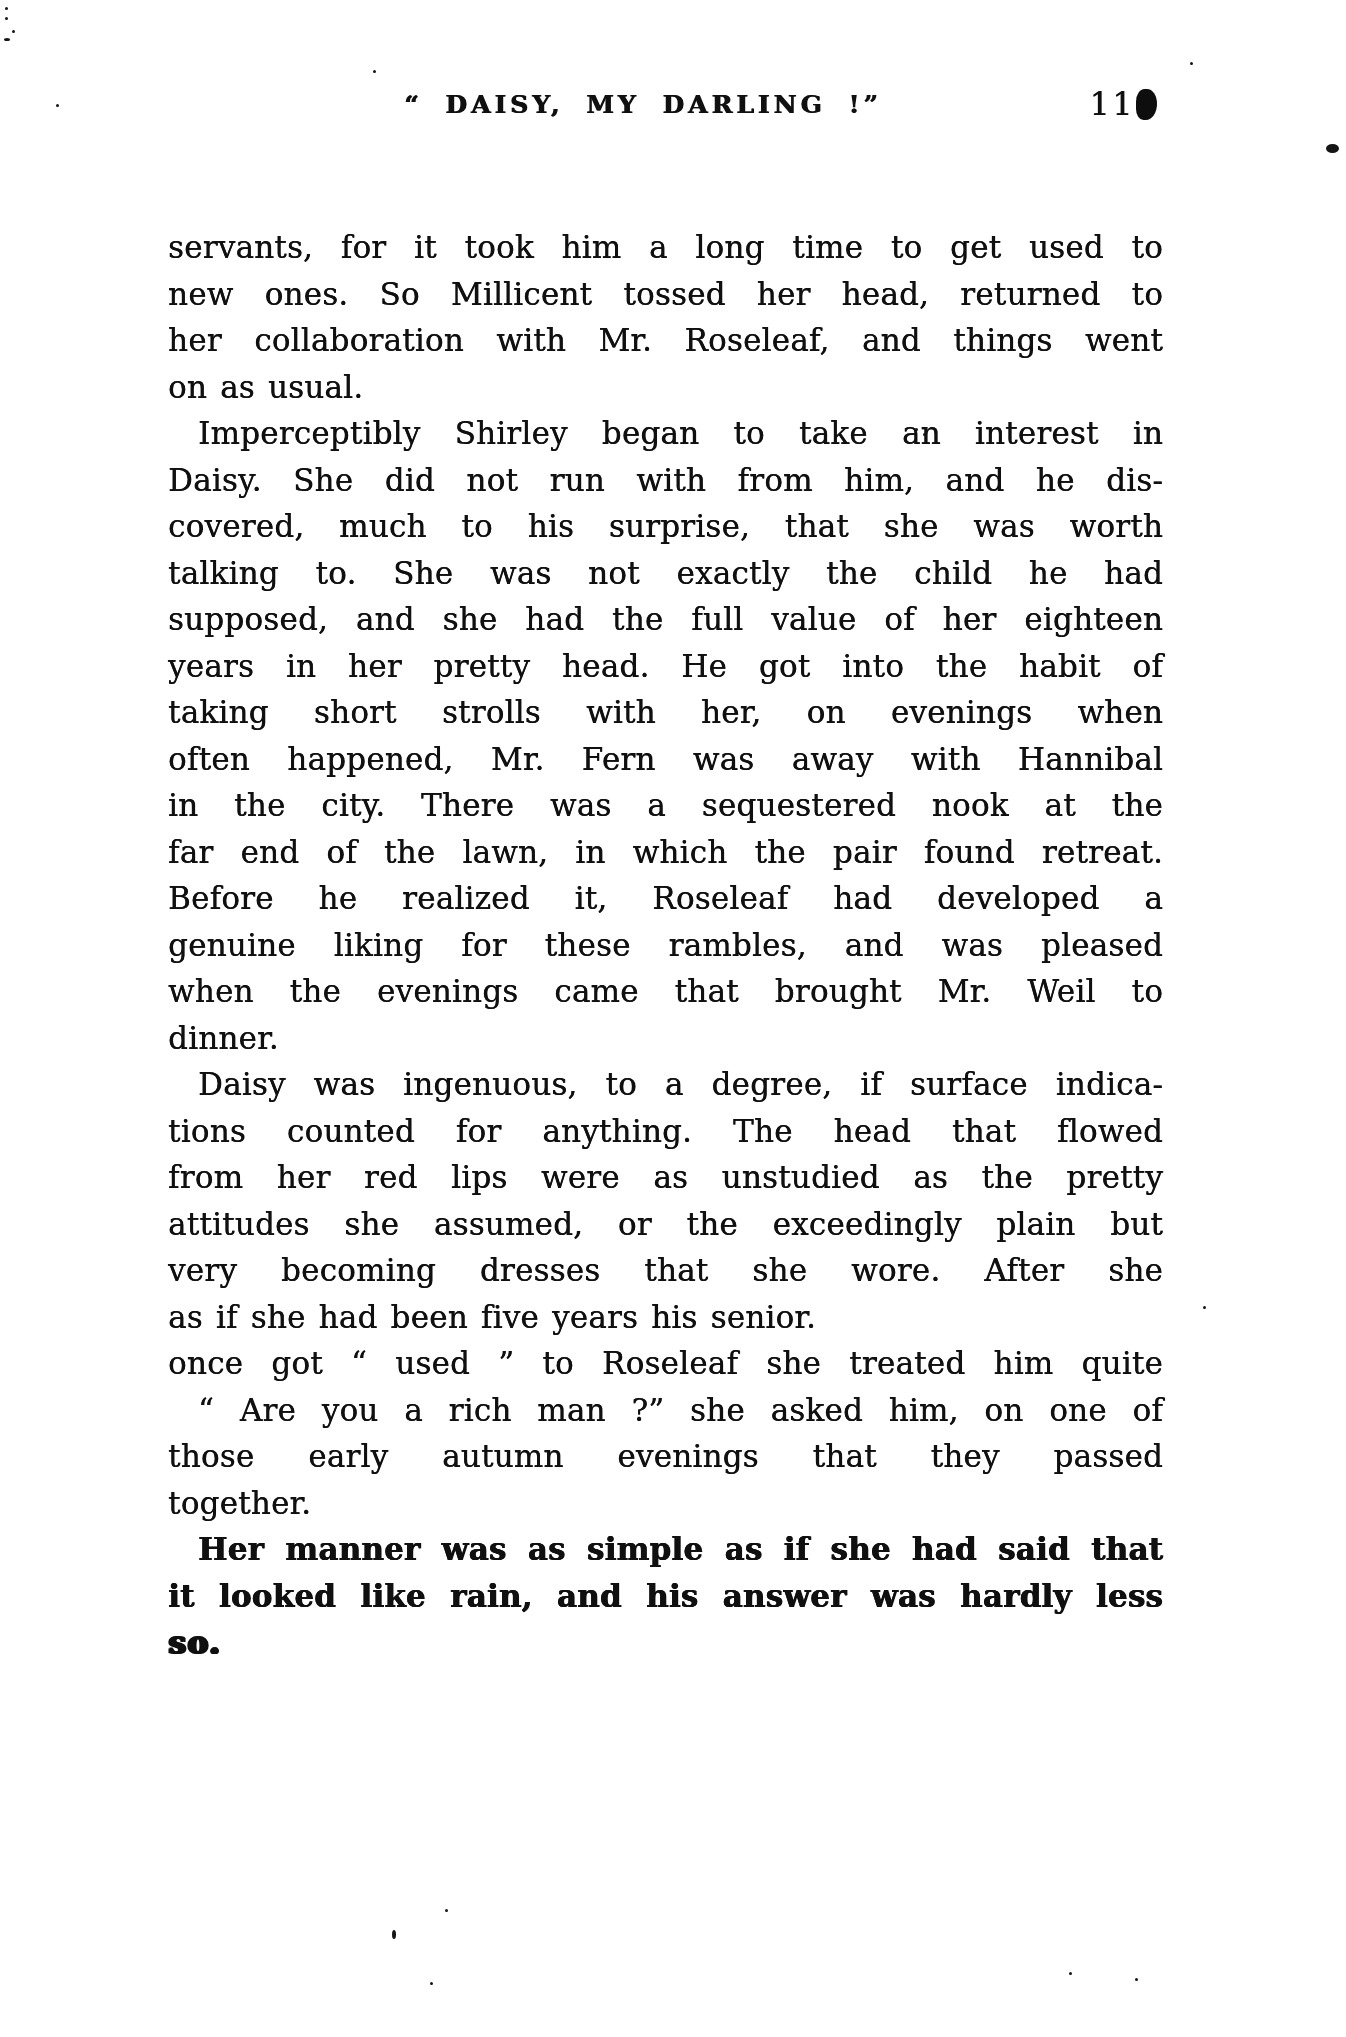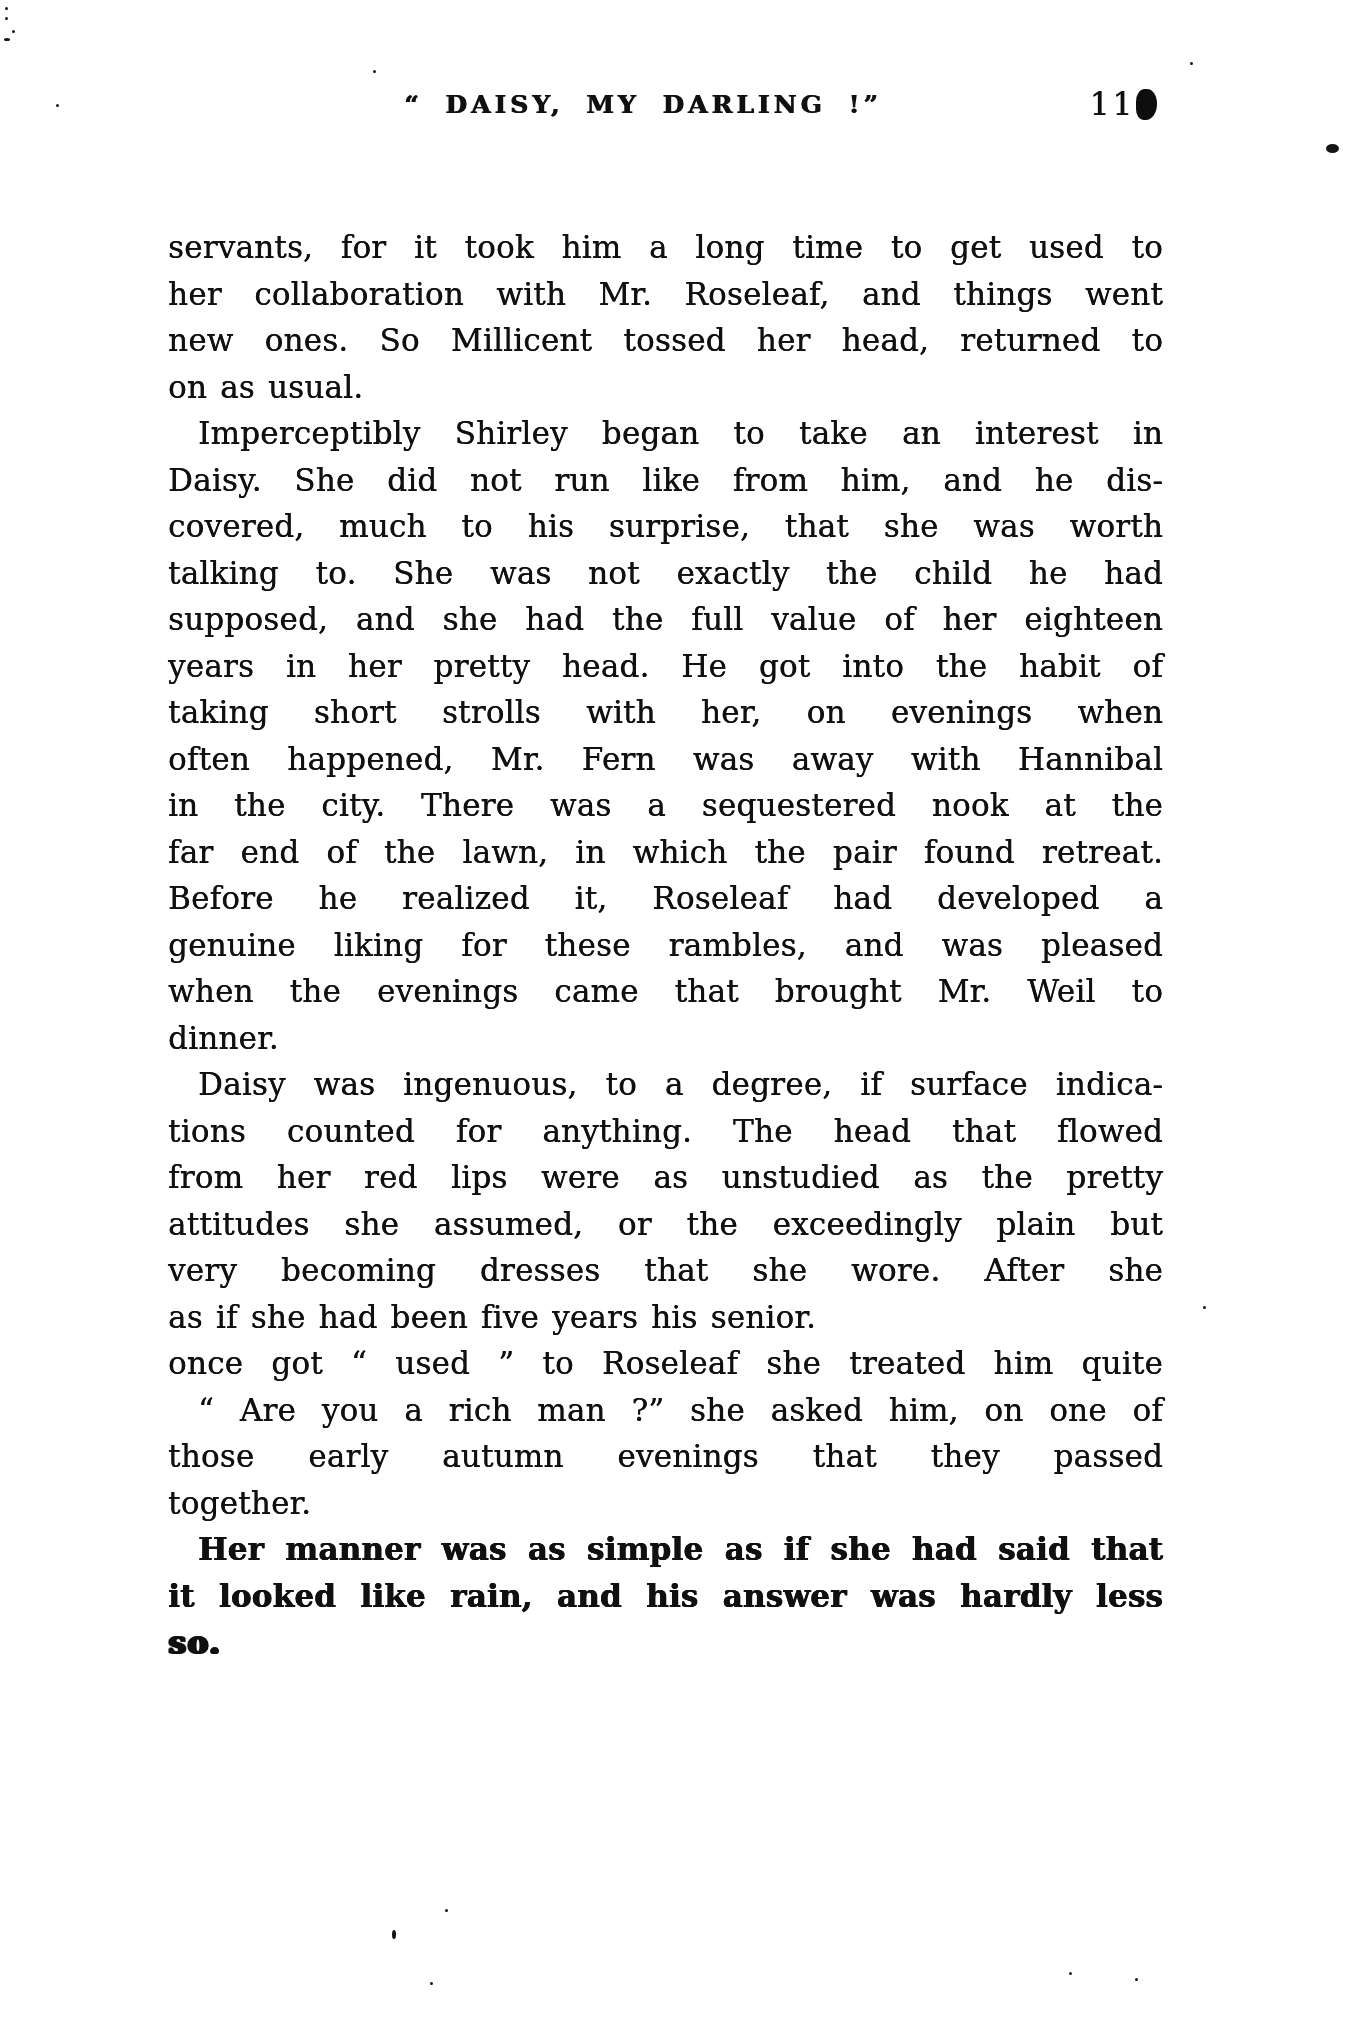--- a/index.html
+++ b/index.html
@@ -72,25 +72,25 @@
 
   <div class="header">
     <div class="title">“ DAISY, MY DARLING !”</div>
     <div class="pagenum">
       <span>11</span><span class="blot">9</span>
     </div>
   </div>
 
   <div class="text-block" id="text-block">
       <div class="line">servants, for it took him a long time to get used to</div>
+      <div class="line">new ones.  So Millicent tossed her head, returned to</div>
       <div class="line">her collaboration with Mr. Roseleaf, and things went</div>
-      <div class="line">new ones.  So Millicent tossed her head, returned to</div>
       <div class="line last">on as usual.</div>
       <div class="line indent">Imperceptibly Shirley began to take an interest in</div>
-      <div class="line">Daisy.  She did not run like from him, and he dis-</div>
+      <div class="line">Daisy.  She did not run with from him, and he dis-</div>
       <div class="line">covered, much to his surprise, that she was worth</div>
       <div class="line">talking to.  She was not exactly the child he had</div>
       <div class="line">supposed, and she had the full value of her eighteen</div>
       <div class="line">years in her pretty head.  He got into the habit of</div>
       <div class="line">taking short strolls with her, on evenings when</div>
       <div class="line">often happened, Mr. Fern was away with Hannibal</div>
       <div class="line">in the city.  There was a sequestered nook at the</div>
       <div class="line">far end of the lawn, in which the pair found retreat.</div>
       <div class="line">Before he realized it, Roseleaf had developed a</div>
       <div class="line">genuine liking for these rambles, and was pleased</div>

